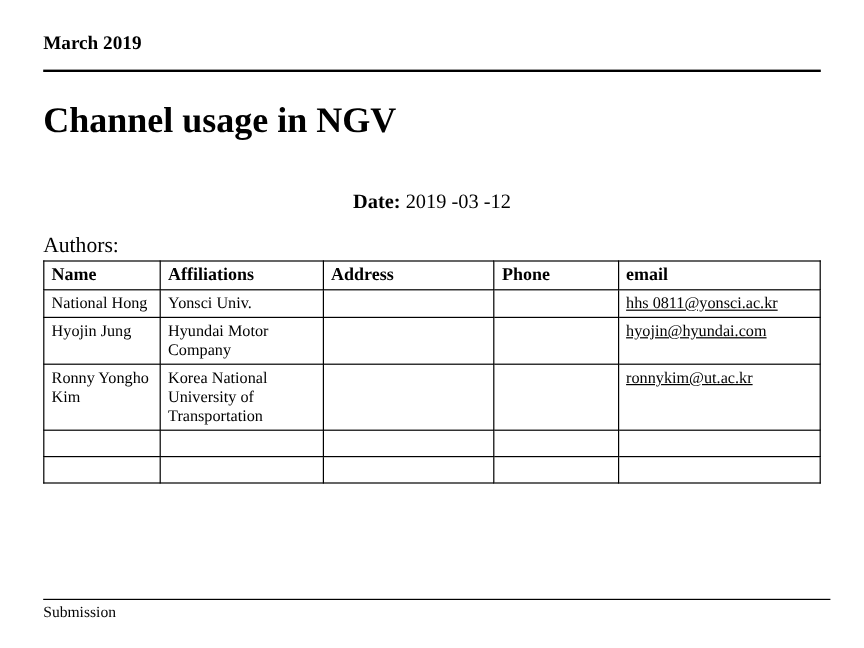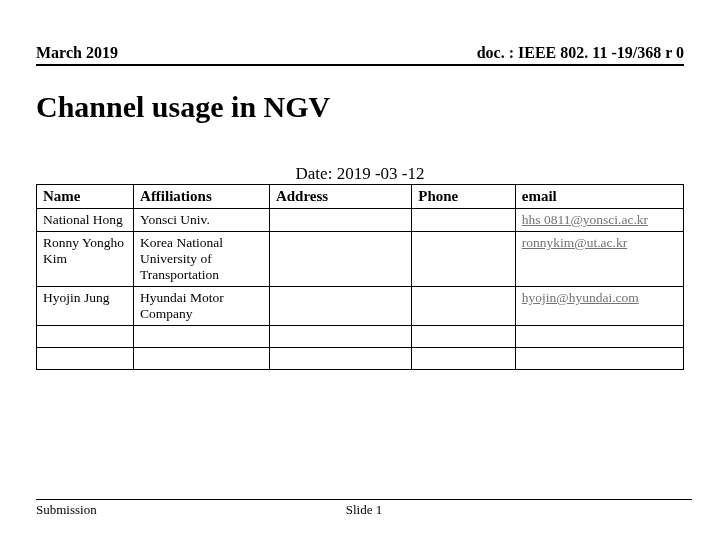--- a/index.html
+++ b/index.html
@@ -12,37 +12,36 @@
     position: relative;
     overflow: hidden;
   }
   .page {
     padding: 28px 36px 0 36px;
   }
   .header-row {
     display: flex;
     justify-content: space-between;
     border-bottom: 2px solid #000;
-    padding-bottom: 2px;
+    padding-bottom: 12px;
     font-weight: bold;
     font-size: 16px;
-    margin-top: 16px;
   }
   .title {
     text-align: left;
     font-size: 30px;
     font-weight: bold;
     margin-top: 24px;
   }
   .date-row {
     text-align: center;
     font-size: 17px;
     margin-top: 40px;
   }
-  .date-row .label { font-weight: normal; }
+  .date-row .label { font-weight: bold; }
   .authors-label {
     font-size: 18px;
     margin-top: 16px;
     margin-bottom: 2px;
   }
   table.authors {
     width: 100%;
     border-collapse: collapse;
     font-size: 13.5px;
     table-layout: fixed;
@@ -57,21 +56,21 @@
   }
   table.authors th {
     font-weight: bold;
     font-size: 15px;
   }
   col.c-name { width: 15%; }
   col.c-aff  { width: 21%; }
   col.c-addr { width: 22%; }
   col.c-phone{ width: 16%; }
   col.c-email{ width: 26%; }
-  .email { color: #737373; text-decoration: underline; }
+  .email { color: #000000; text-decoration: underline; }
   .empty-row td { height: 22px; }
   .footer {
     position: absolute;
     left: 36px;
     right: 28px;
     bottom: 22px;
     border-top: 1.5px solid #000;
     padding-top: 2px;
     display: flex;
     justify-content: space-between;
@@ -84,30 +83,30 @@
     text-align: center;
   }
   .footer .left, .footer .right { position: relative; z-index: 1; }
 </style>
 </head>
 <body>
 
 <div class="page">
   <div class="header-row">
     <span>March 2019</span>
-    <span>doc. : IEEE 802. 11 -19/368 r 0</span>
   </div>
 
   <div class="title">Channel usage in NGV</div>
 
   <div class="date-row">
     <span class="label">Date:</span>
     <span>2019 -03 -12</span>
   </div>
 
+  <div class="authors-label">Authors:</div>
 
   <table class="authors">
     <colgroup>
       <col class="c-name">
         <col class="c-aff">
         <col class="c-addr">
         <col class="c-phone">
         <col class="c-email">
     </colgroup>
     <thead>
@@ -121,32 +120,32 @@
     </thead>
     <tbody>
       <tr>
         <td>National Hong</td>
         <td>Yonsci Univ.</td>
         <td></td>
         <td></td>
         <td><span class="email">hhs 0811@yonsci.ac.kr</span></td>
       </tr>
       <tr>
+        <td>Hyojin Jung</td>
+        <td>Hyundai Motor Company</td>
+        <td></td>
+        <td></td>
+        <td><span class="email">hyojin@hyundai.com</span></td>
+      </tr>
+      <tr>
         <td>Ronny Yongho Kim</td>
         <td>Korea National University of Transportation</td>
         <td></td>
         <td></td>
         <td><span class="email">ronnykim@ut.ac.kr</span></td>
-      </tr>
-      <tr>
-        <td>Hyojin Jung</td>
-        <td>Hyundai Motor Company</td>
-        <td></td>
-        <td></td>
-        <td><span class="email">hyojin@hyundai.com</span></td>
       </tr>
       <tr class="empty-row">
         <td></td>
         <td></td>
         <td></td>
         <td></td>
         <td></td>
       </tr>
       <tr class="empty-row">
         <td></td>
@@ -154,14 +153,13 @@
         <td></td>
         <td></td>
         <td></td>
       </tr>
     </tbody>
   </table>
 </div>
 
 <div class="footer">
   <span class="left">Submission</span>
-  <span class="center">Slide 1</span>
 </div>
 
 </body></html>

